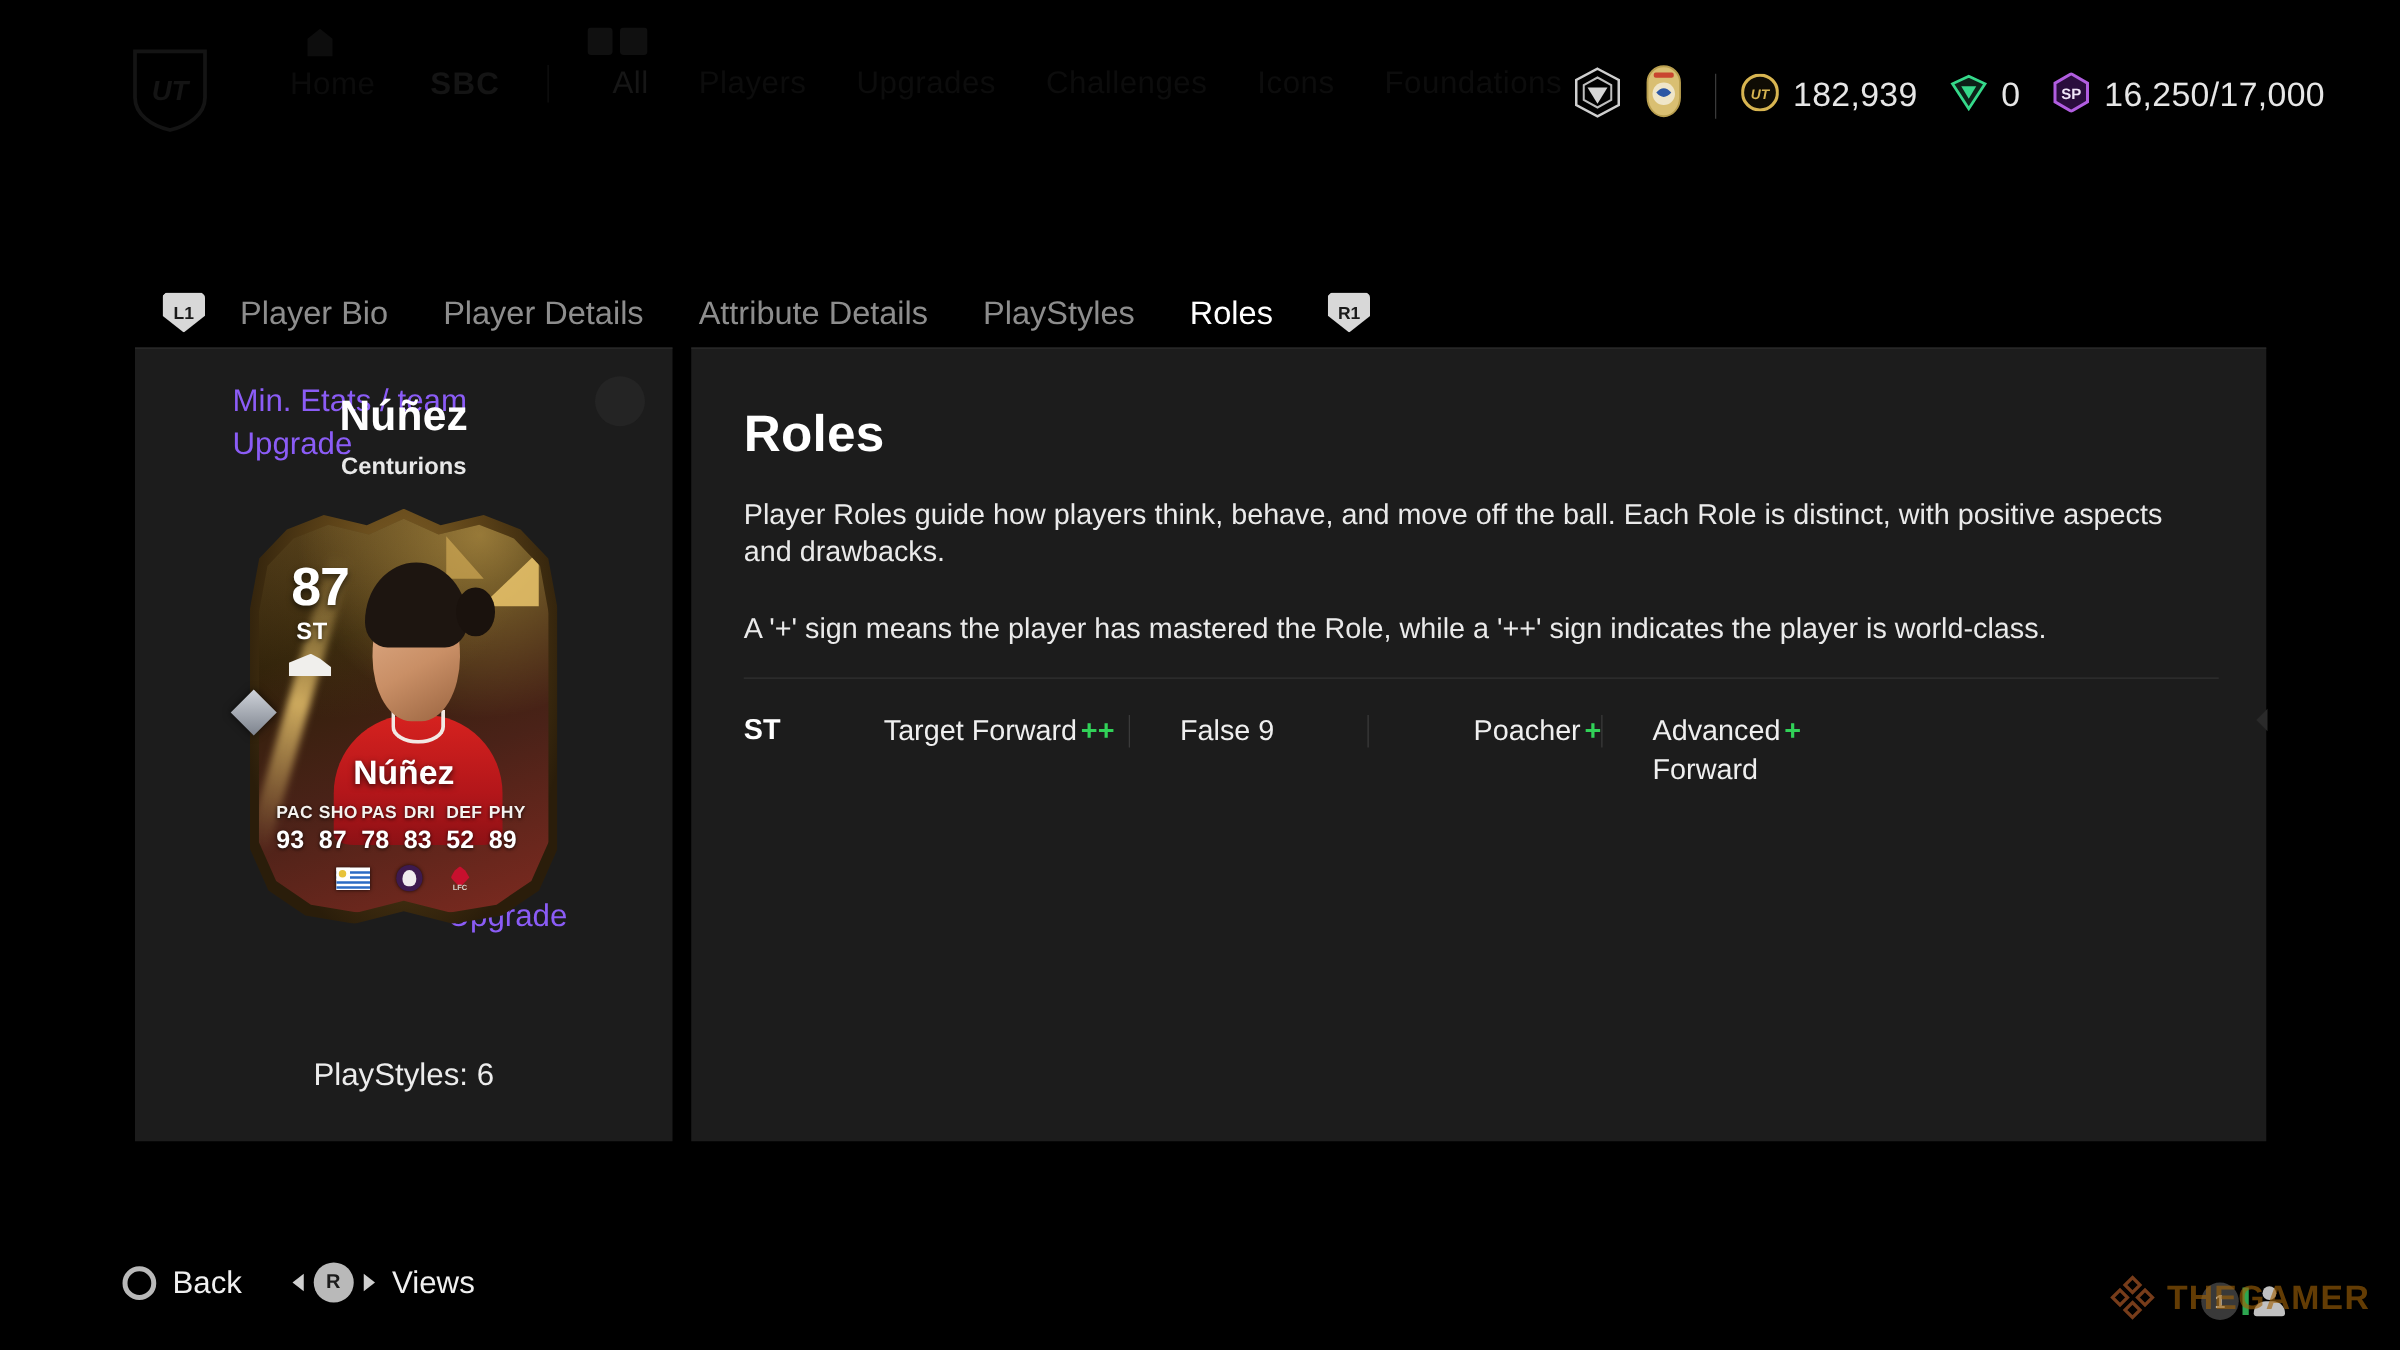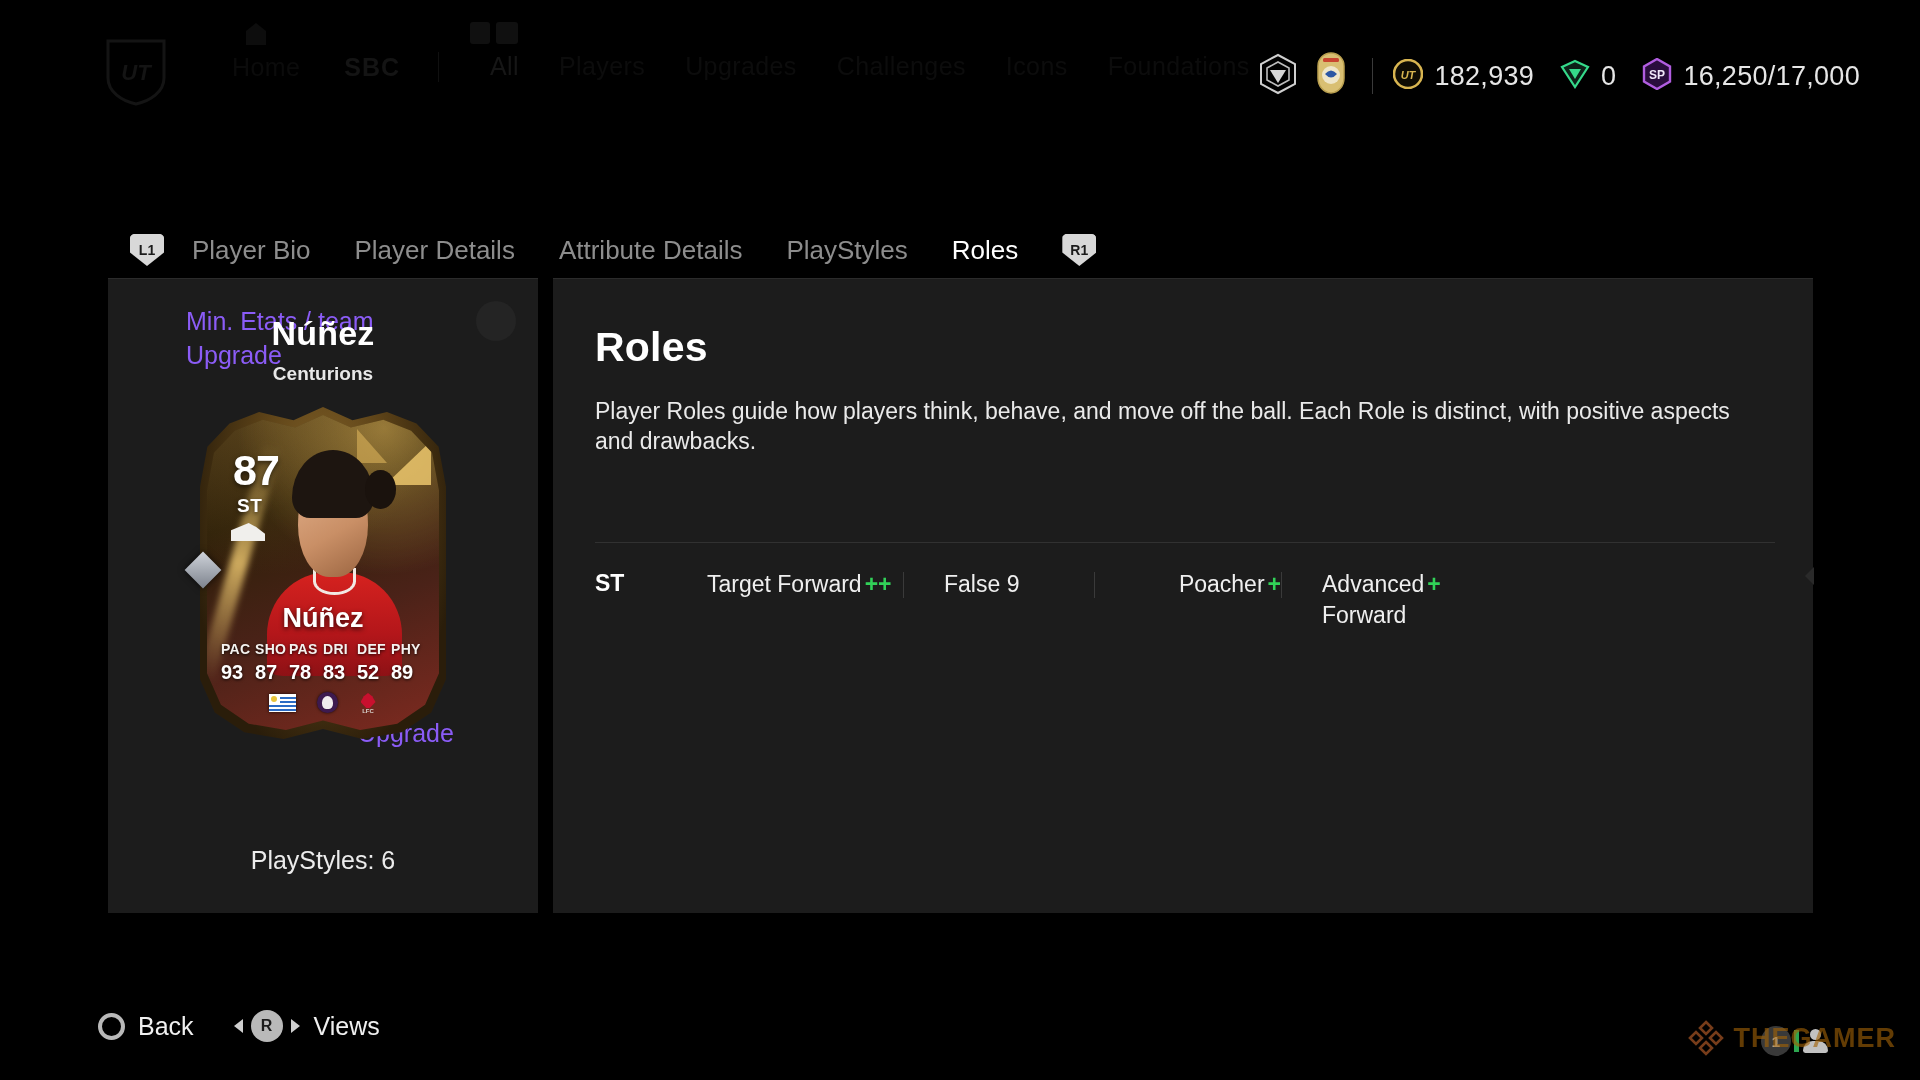--- a/index.html
+++ b/index.html
@@ -535,20 +535,21 @@
       </div>
       <div class="card-side-gem"></div>
     </div>
 
     <div class="playstyles">PlayStyles: 6</div>
   </div>
 
   <div class="right-panel">
     <div class="rp-title">Roles</div>
     <div class="rp-para p1">Player Roles guide how players think, behave, and move off the ball. Each Role is distinct, with positive aspects and drawbacks.</div>
+    <div class="rp-para p2">A '+' sign means the player has mastered the Role, while a '++' sign indicates the player is world-class.</div>
     <div class="rp-rule"></div>
 
     <div class="roles-row">
       <div class="role-pos">ST</div>
       <div class="role-items">
 
         <div class="role-item ri-0">
           <span class="role-label">Target Forward</span>
           <span class="plus">++</span>
         </div>

